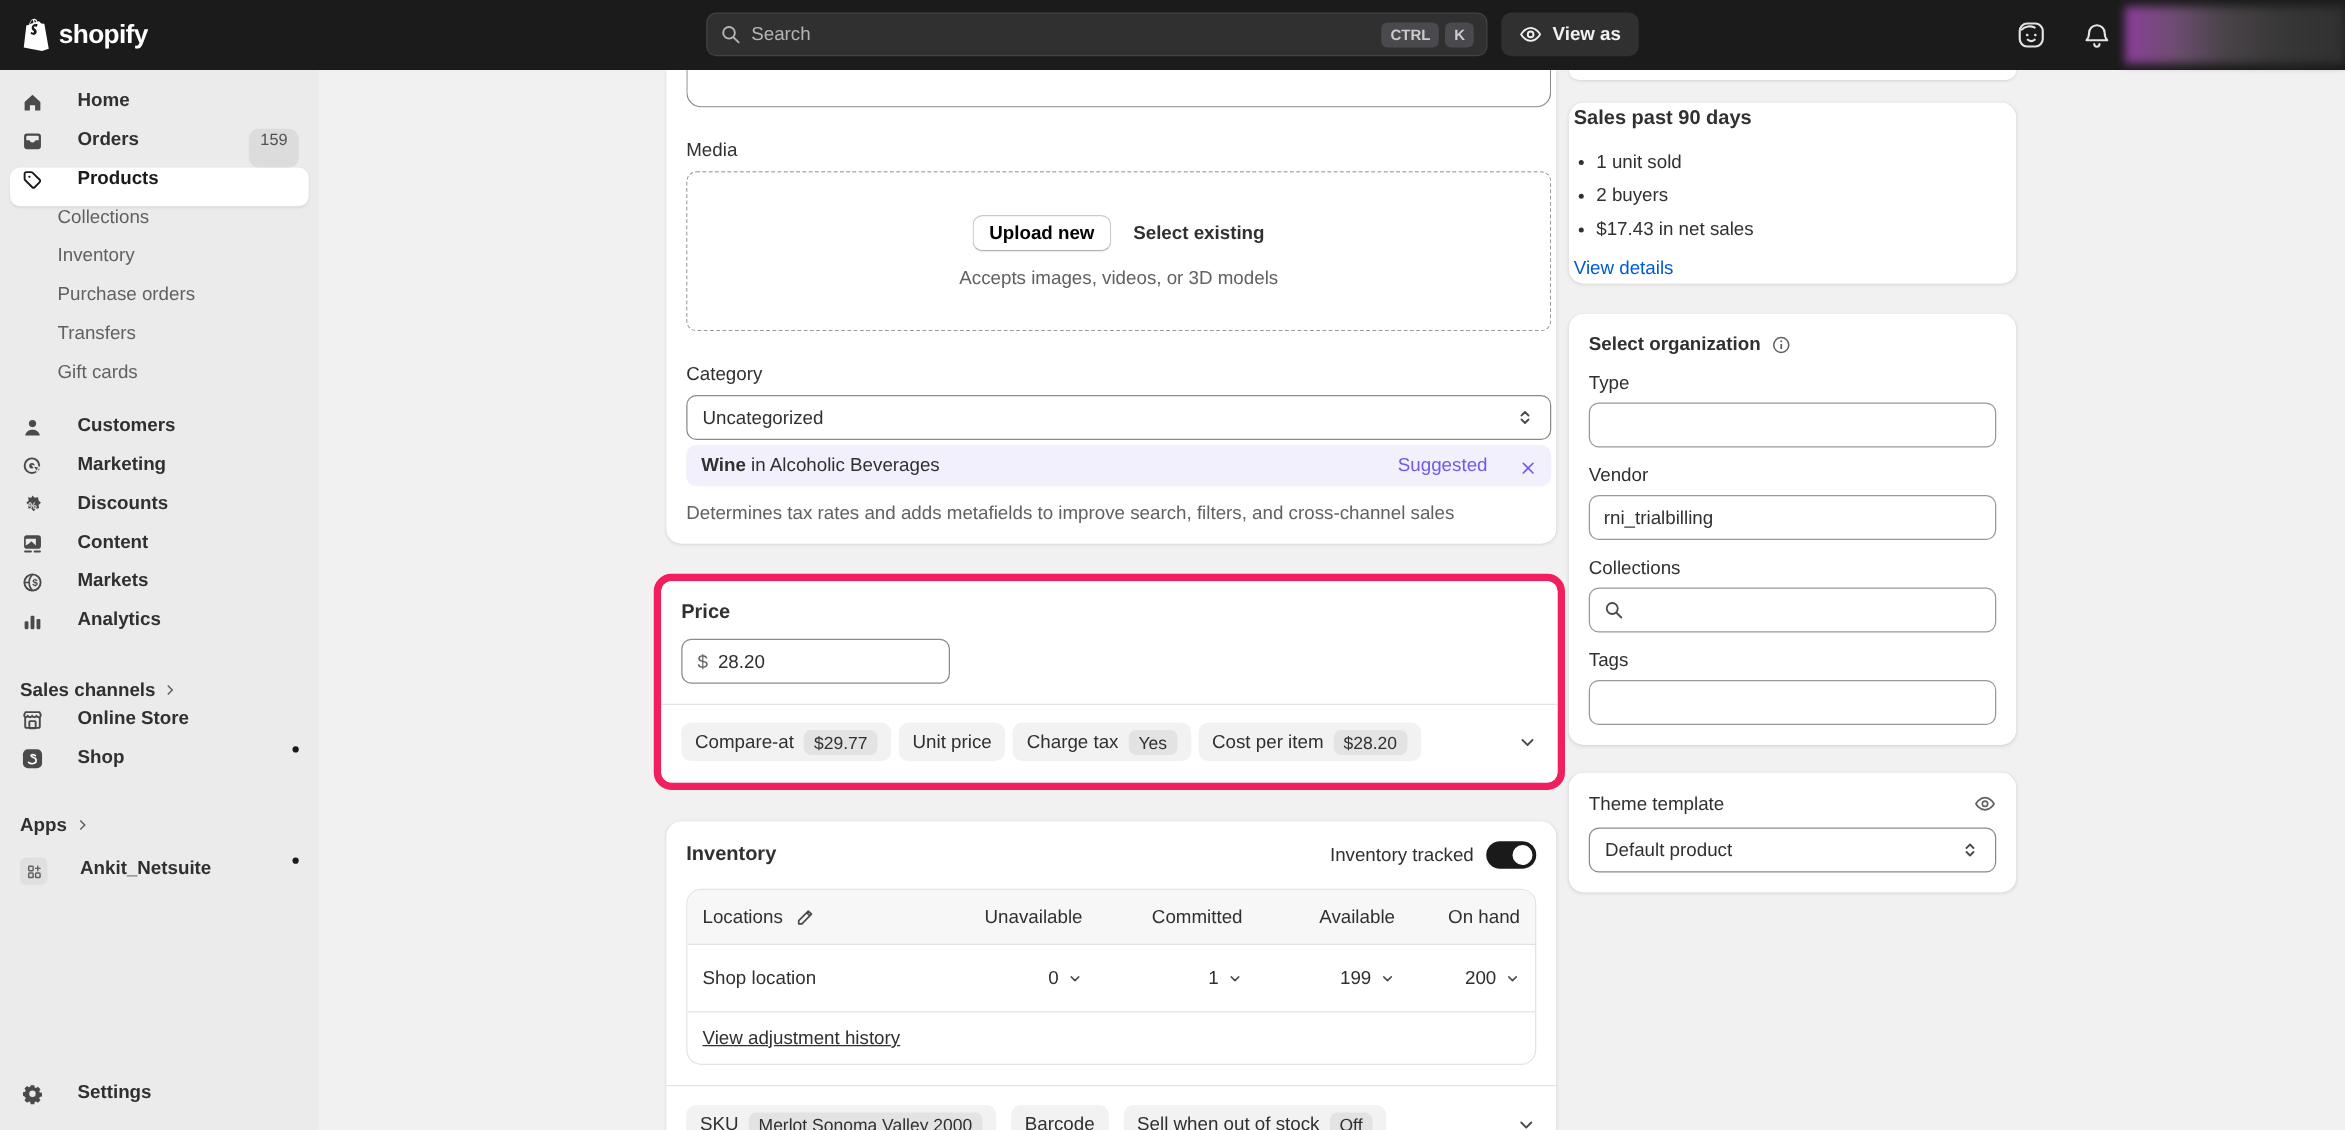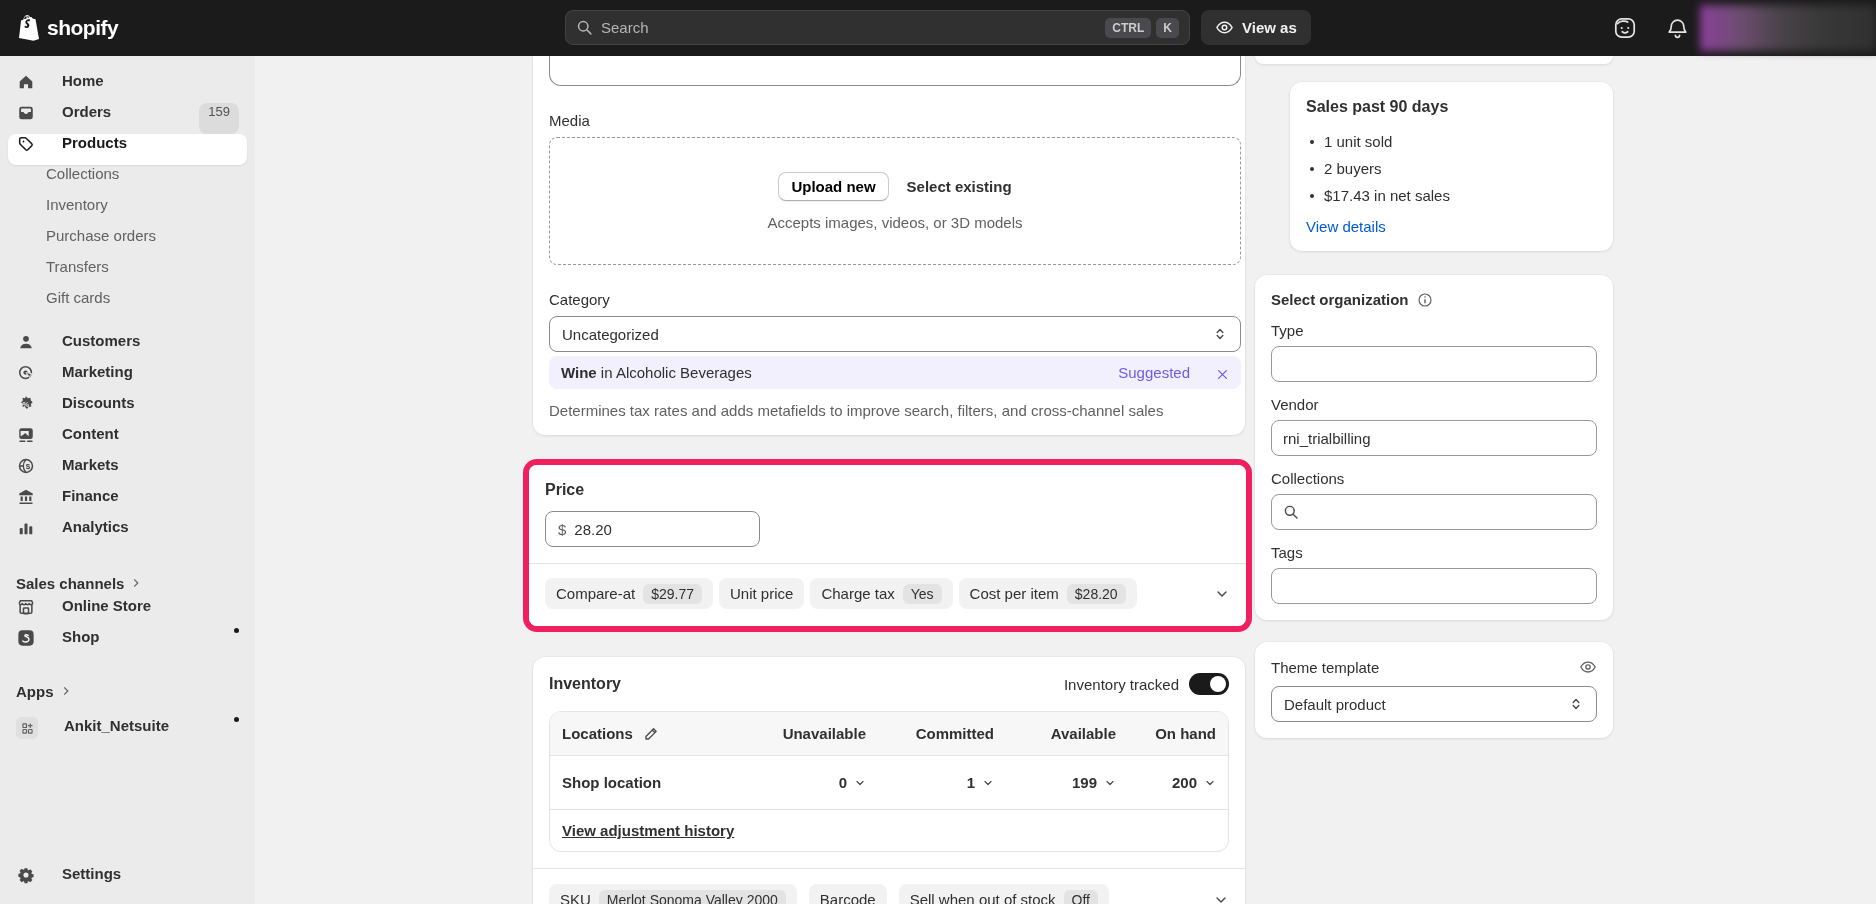--- a/index.html
+++ b/index.html
@@ -66,37 +66,37 @@
   .pill { background:#f2f2f2; border-radius:8px; height:31px; display:flex; align-items:center; gap:8px; padding:0 11px; font-size:15px; color:#303030; cursor:pointer; }
   .pill .val { background:#e3e3e3; border-radius:6px; padding:2px 8px; font-size:14px; }
   .row-chev { margin-left:auto; color:#4a4a4a; display:flex; cursor:pointer; }
 
   
   .inv-card { margin-top:25px; border-radius:12px 12px 0 0; padding:16px 0 0 0; height:300px; overflow:hidden; }
   .inv-head { display:flex; align-items:center; padding:0 16px; }
   .inv-right { margin-left:auto; display:flex; align-items:center; gap:10px; color:#303030; font-size:15px; }
   .toggle { width:40px; height:22px; border-radius:11px; background:#1a1a1a; position:relative; cursor:pointer; flex:none; }
   .toggle .knob { position:absolute; right:3px; top:3px; width:16px; height:16px; background:#fff; border-radius:50%; }
-  .inv-table { margin:16px 16px 0 16px; border:1px solid #e3e3e3; border-radius:12px; overflow:hidden;font-weight:bold; }
+  .inv-table { margin:16px 16px 0 16px; border:1px solid #e3e3e3; border-radius:12px; overflow:hidden; }
   .inv-grid { display:grid; grid-template-columns:1fr 112px 128px 122px 100px; align-items:center; padding:0 12px; }
   .inv-thead { background:#f7f7f7; height:44px; border-bottom:1px solid #e3e3e3; font-size:15px; color:#303030; }
   .th-num, .td-num { text-align:right; }
   .loc-head { display:flex; align-items:center; gap:10px; }
   .loc-head .pencil { color:#4a4a4a; display:flex; cursor:pointer; }
   .inv-trow { height:53px; font-size:15px; }
   .qty-ctl { display:inline-flex; align-items:center; gap:7px; cursor:pointer; justify-content:flex-end; }
   .qty-ctl .chev { color:#4a4a4a; display:flex; }
   .inv-foot { border-top:1px solid #e3e3e3; padding:12px; }
   .hist-link { color:#303030; text-decoration:underline; font-size:15px; cursor:pointer; }
   .inv-divider { margin-top:16px; border-top:1px solid #e3e3e3; }
   .sku-row { display:flex; align-items:center; gap:12px; padding:15px 16px; }
 
   
   .aside-partial { height:8px; border-radius:0 0 12px 12px; }
-  .sales-card { margin-top:18px; padding:16px;margin-left:35px; }
+  .sales-card { margin-top:18px; padding:4px; }
   .sales-card ul { list-style:none; margin-top:12px; }
   .sales-card li { color:#303030; font-size:15px; line-height:27px; display:flex; align-items:center; gap:10px; }
   .bullet { width:4px; height:4px; border-radius:50%; background:#303030; flex:none; margin-left:4px; }
   .blue-link { display:inline-block; margin-top:9px; color:#005bd3; font-size:15px; cursor:pointer; }
   .org-card { margin-top:24px; padding:16px; }
   .org-title-row { display:flex; align-items:center; gap:8px; }
   .org-title { font-size:15px; font-weight:700; }
   .info-ic { color:#616161; display:flex; cursor:pointer; }
   .aside-label { margin-top:14px; font-size:15px; color:#303030; }
   .aside-input { margin-top:7px; height:36px; border:1px solid #999; border-radius:8px; background:#fff; display:flex; align-items:center; padding:0 11px; gap:8px; font-size:15px; cursor:text; }
@@ -246,28 +246,20 @@
   </div>
   <div class="nav-item">
     <span class="nico">
         <svg width="18" height="18" viewBox="0 0 20 20">
           <circle cx="10" cy="10" r="7.2" fill="none" stroke="currentColor" stroke-width="1.7"></circle>
           <path d="M10 2.8c-4 4-4 10.4 0 14.4M7 10h-4" stroke="currentColor" stroke-width="1.5" fill="none"></path>
           <text x="12.3" y="13.4" font-size="9" font-weight="bold" text-anchor="middle" fill="currentColor">$</text>
         </svg>
       </span>
     <span>Markets</span>
-  </div>
-  <div class="nav-item">
-    <span class="nico">
-        <svg width="18" height="18" viewBox="0 0 20 20" fill="currentColor">
-          <path d="m10 2 7.5 4.2V8h-15V6.2zM4 9.5h2.4v5H4zm4.8 0h2.4v5H8.8zm4.8 0H16v5h-2.4zM2.8 16h14.4v1.8H2.8z"></path>
-        </svg>
-      </span>
-    <span>Finance</span>
   </div>
   <div class="nav-item">
     <span class="nico">
         <svg width="18" height="18" viewBox="0 0 20 20" fill="currentColor">
           <rect x="3" y="10" width="3.4" height="7" rx="1"></rect>
           <rect x="8.3" y="5" width="3.4" height="12" rx="1"></rect>
           <rect x="13.6" y="8" width="3.4" height="9" rx="1"></rect>
         </svg>
       </span>
     <span>Analytics</span>

